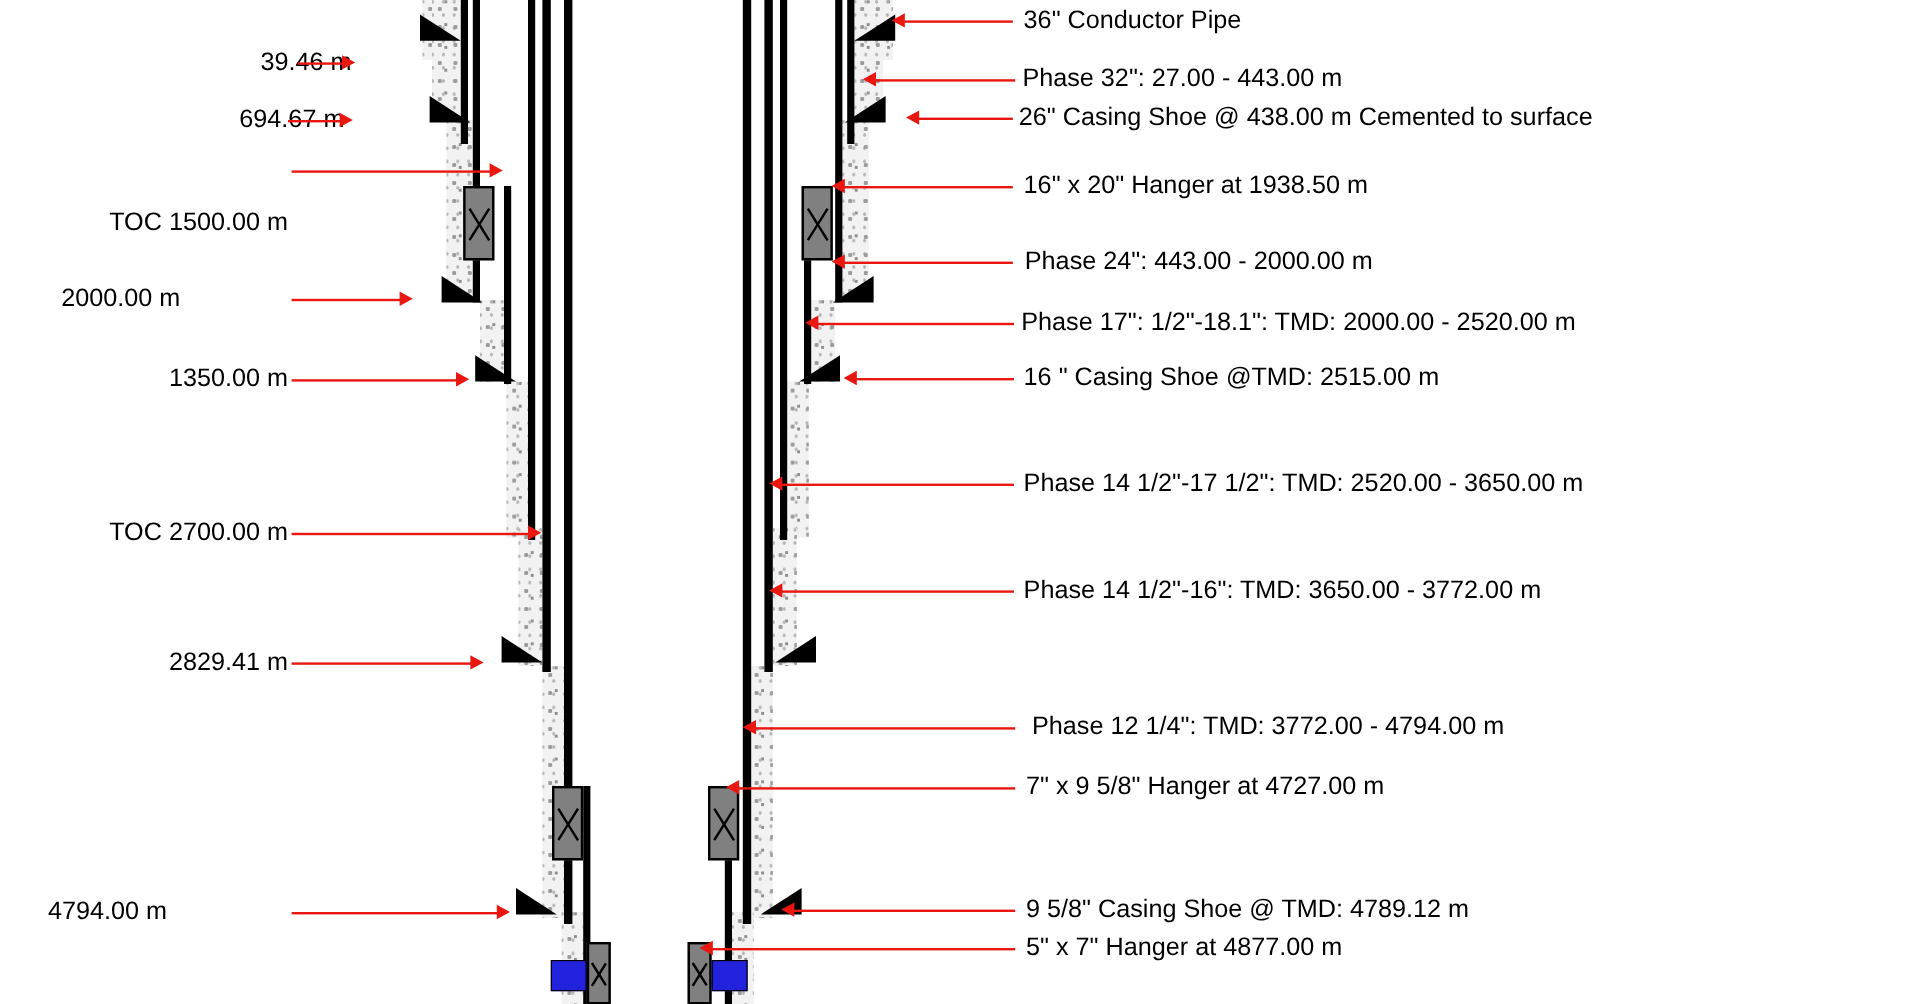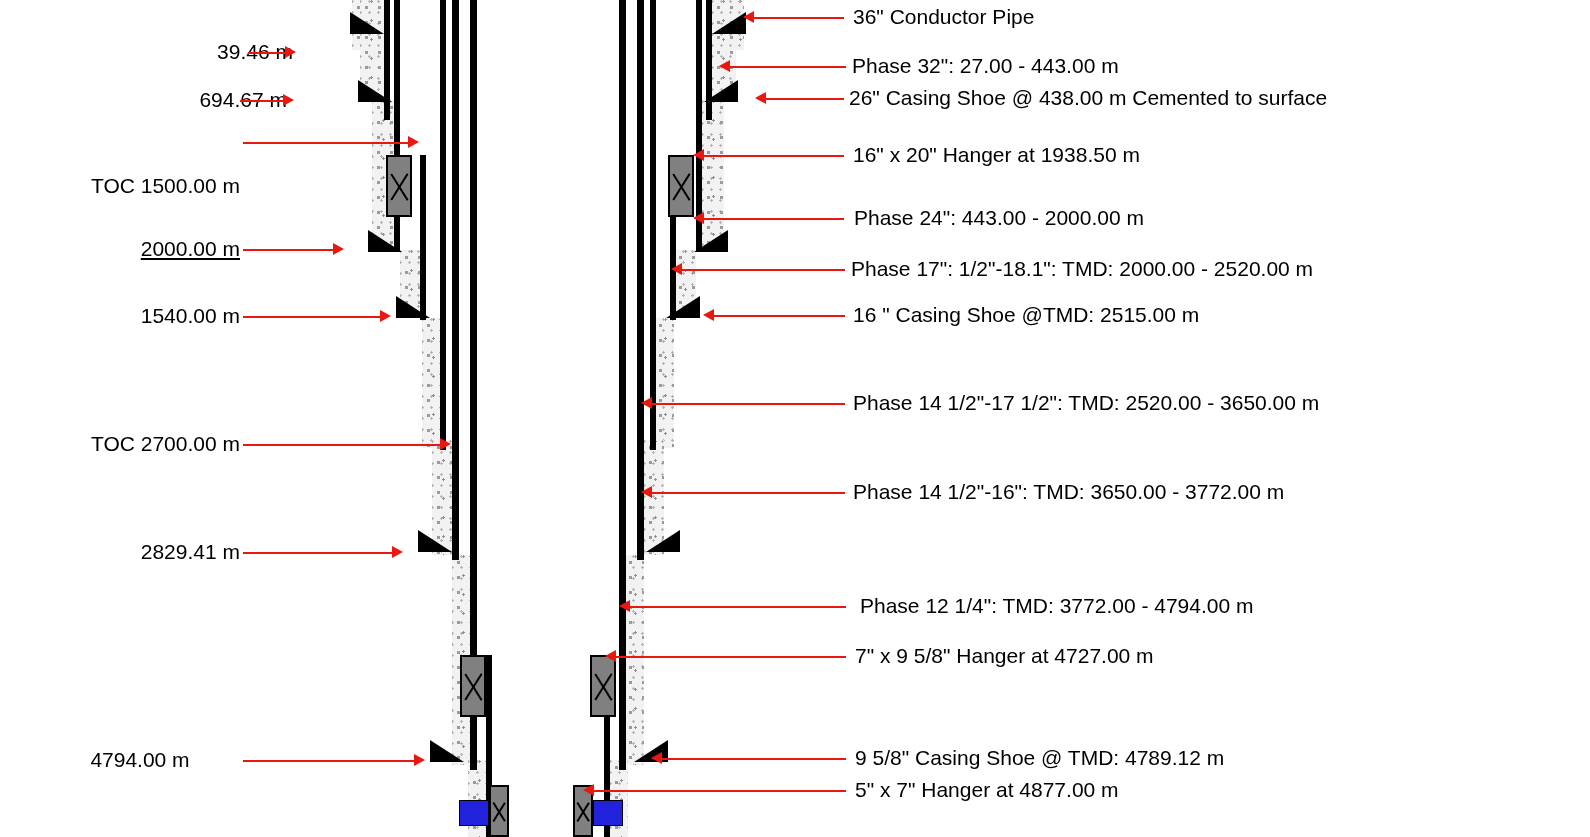--- a/index.html
+++ b/index.html
@@ -177,37 +177,37 @@
   <div class="arrow arrow-right" style="left:285px; top:46px;"></div>
 
   <div class="lbl lbl-left" style="left:75px; top:89px; width:212px; text-align:right;">694.67 m</div>
   <div class="leader" style="left:240px; top:100px; width:45px;"></div>
   <div class="arrow arrow-right" style="left:283px; top:94px;"></div>
 
   <div class="lbl lbl-left" style="left:40px; top:131px; width:200px; text-align:right;margin-top:44px;">TOC 1500.00 m</div>
   <div class="leader" style="left:243px; top:142px; width:168px;"></div>
   <div class="arrow arrow-right" style="left:408px; top:136px;"></div>
 
-  <div class="lbl lbl-left" style="left:40px; top:238px; width:200px; text-align:right;text-decoration:underline;">2000.00 m</div>
+  <div class="lbl lbl-left" style="left:51px; top:238px; width:200px; text-align:left;">2000.00 m</div>
   <div class="leader" style="left:243px; top:249px; width:92px;"></div>
   <div class="arrow arrow-right" style="left:333px; top:243px;"></div>
 
-  <div class="lbl lbl-left" style="left:40px; top:305px; width:200px; text-align:right;">1540.00 m</div>
+  <div class="lbl lbl-left" style="left:40px; top:305px; width:200px; text-align:right;">1350.00 m</div>
   <div class="leader" style="left:243px; top:316px; width:140px;"></div>
   <div class="arrow arrow-right" style="left:380px; top:310px;"></div>
 
   <div class="lbl lbl-left" style="left:40px; top:433px; width:200px; text-align:right;">TOC 2700.00 m</div>
   <div class="leader" style="left:243px; top:444px; width:200px;"></div>
   <div class="arrow arrow-right" style="left:440px; top:438px;"></div>
 
   <div class="lbl lbl-left" style="left:40px; top:541px; width:200px; text-align:right;">2829.41 m</div>
   <div class="leader" style="left:243px; top:552px; width:153px;"></div>
   <div class="arrow arrow-right" style="left:392px; top:546px;"></div>
 
-  <div class="lbl lbl-left" style="left:40px; top:749px; width:200px; text-align:center;">4794.00 m</div>
+  <div class="lbl lbl-left" style="left:40px; top:749px; width:200px; text-align:left;">4794.00 m</div>
   <div class="leader" style="left:243px; top:760px; width:175px;"></div>
   <div class="arrow arrow-right" style="left:414px; top:754px;"></div>
 
   <div class="lbl" style="left:853px; top:6px;">36" Conductor Pipe</div>
   <div class="leader" style="left:752px; top:17px; width:92px;"></div>
   <div class="arrow arrow-left" style="left:743px; top:11px;"></div>
 
   <div class="lbl" style="left:852px; top:55px;">Phase 32": 27.00 - 443.00 m</div>
   <div class="leader" style="left:728px; top:66px; width:118px;"></div>
   <div class="arrow arrow-left" style="left:719px; top:60px;"></div>

